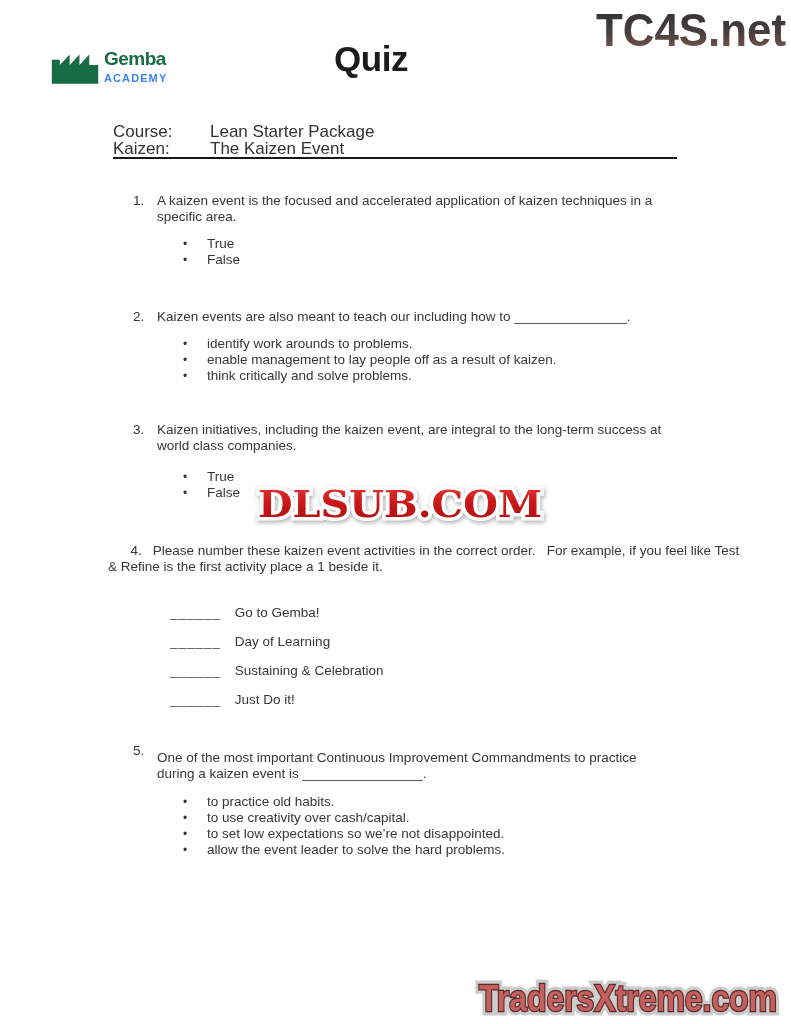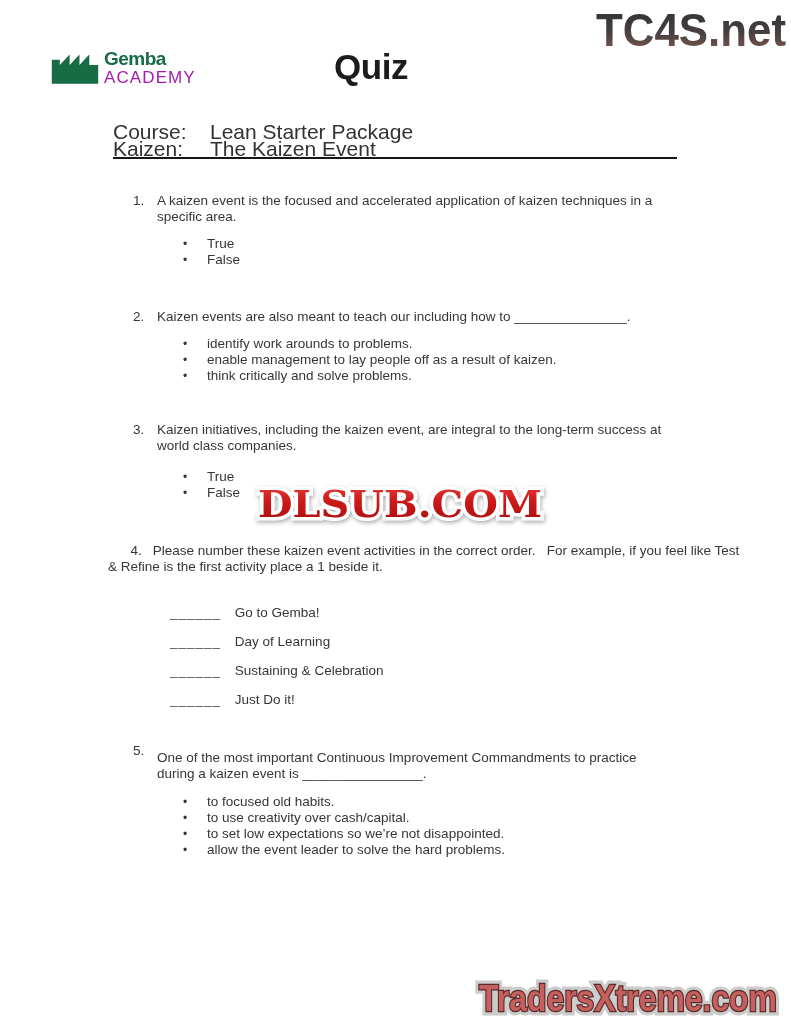--- a/index.html
+++ b/index.html
@@ -18,26 +18,26 @@
   .tc4s { position: absolute; top: 2px; right: 2px; width: 196px; height: 54px; }
   .dlsub { position: absolute; left: 250px; top: 474px; width: 300px; height: 56px;
            filter: drop-shadow(1px 2px 2px rgba(110,110,110,0.55)); }
   .traders { position: absolute; left: 472px; top: 974px; width: 312px; height: 48px; }
 
   
   .logo { position: absolute; left: 50px; top: 46px; display: flex; align-items: flex-start; }
   .logo .factory { width: 50px; height: 40px; margin-right: 4px; }
   .logo .logo-text { display: flex; flex-direction: column; }
   .logo .logo-name { font-size: 19px; font-weight: bold; color: #176b45; line-height: 25px; letter-spacing: -0.5px; }
-  .logo .logo-sub  { font-size: 17px; font-weight: normal; color: #a21caf; line-height: 14px; letter-spacing: 1.1px; }
-
-  
-  .quiz-title { position: absolute; left: 0; top: 47px; width: 742px; text-align: center;
+  .logo .logo-sub  { font-size: 11px; font-weight: bold; color: #3b82f6; line-height: 14px; letter-spacing: 1.1px; }
+
+  
+  .quiz-title { position: absolute; left: 0; top: 39px; width: 742px; text-align: center;
                 font-size: 35px; font-weight: bold; color: #1c1c1c; letter-spacing: -0.5px; }
-  .meta { position: absolute; left: 113px; top: 123px; font-size: 21px; color: #333; }
+  .meta { position: absolute; left: 113px; top: 123px; font-size: 17px; color: #333; }
   .meta-row { display: flex; line-height: 17px; }
   .meta-label { width: 97px; }
   .meta-rule { position: absolute; left: 113px; top: 157px; width: 564px; height: 2px; background: #161616; }
 
   
   .q { position: absolute; font-size: 13.5px; line-height: 16px; }
   .q-head { display: flex; }
   .q-num { width: 24px; flex: 0 0 24px; }
   .q1 { left: 133px; top: 193px; }
   .q2 { left: 133px; top: 309px; }
@@ -196,21 +196,21 @@
   </div>
 
   <div class="q q5">
     <div class="q-head">
       <span class="q-num">5.</span>
       <span class="q-text">One of the most important Continuous Improvement Commandments to practice during a kaizen event is ________________.</span>
     </div>
     <div class="opts">
       <div class="opt">
         <span class="bullet">•</span>
-        <span>to focused old habits.</span>
+        <span>to practice old habits.</span>
       </div>
       <div class="opt">
         <span class="bullet">•</span>
         <span>to use creativity over cash/capital.</span>
       </div>
       <div class="opt">
         <span class="bullet">•</span>
         <span>to set low expectations so we’re not disappointed.</span>
       </div>
       <div class="opt">

